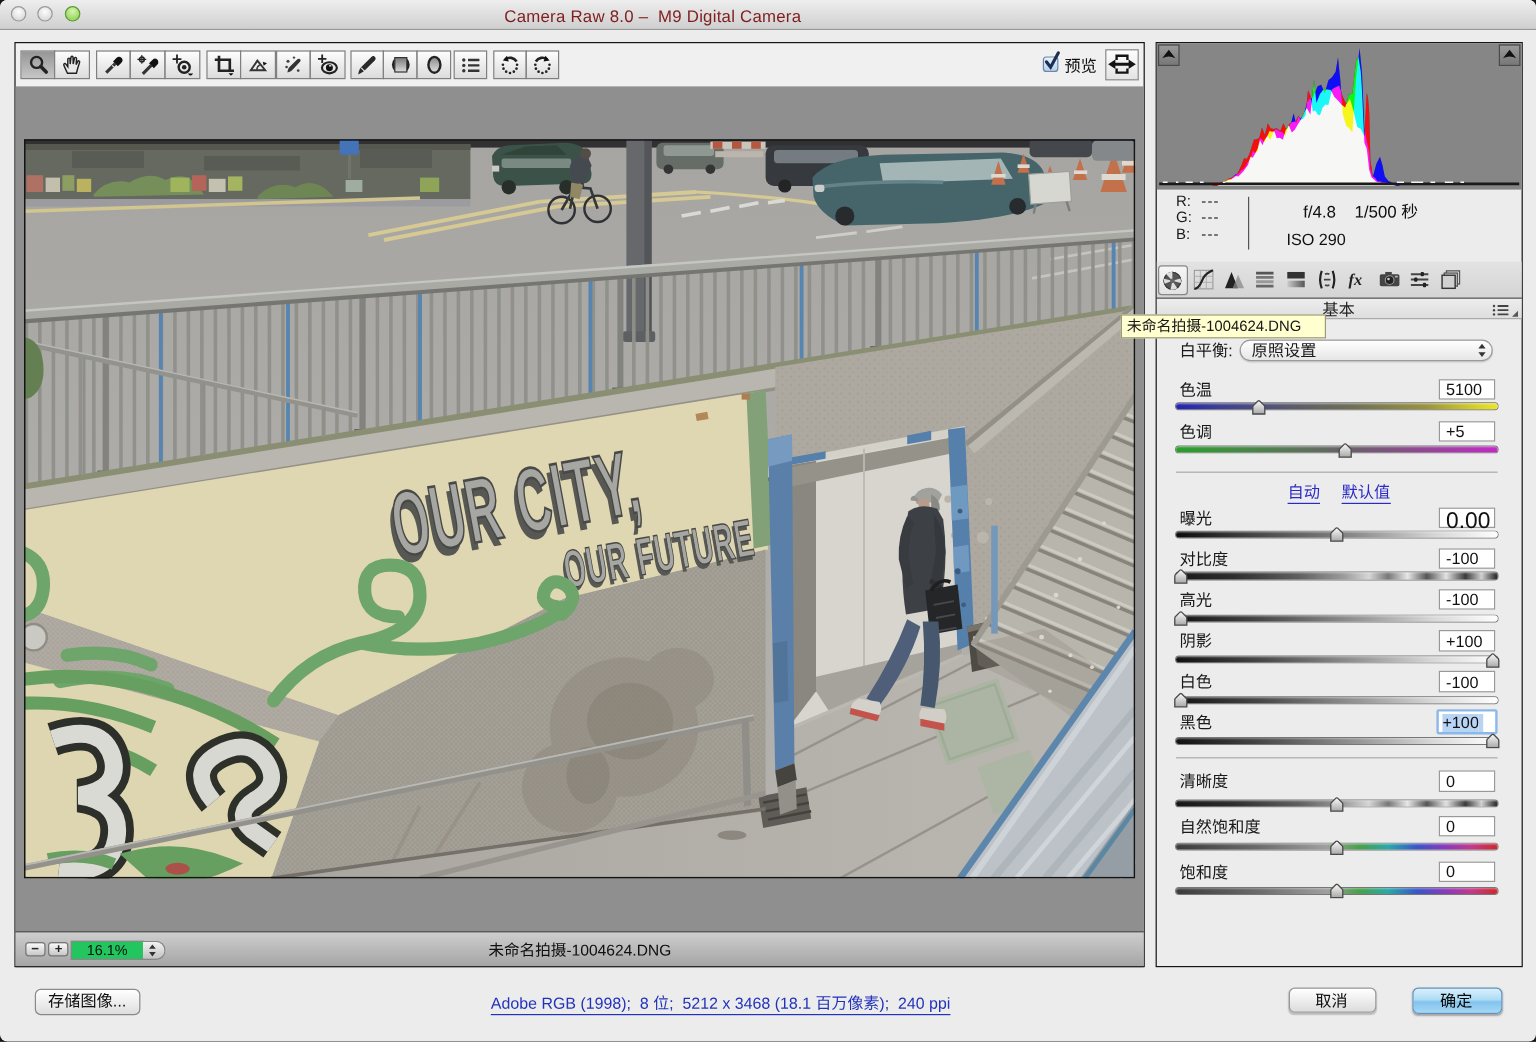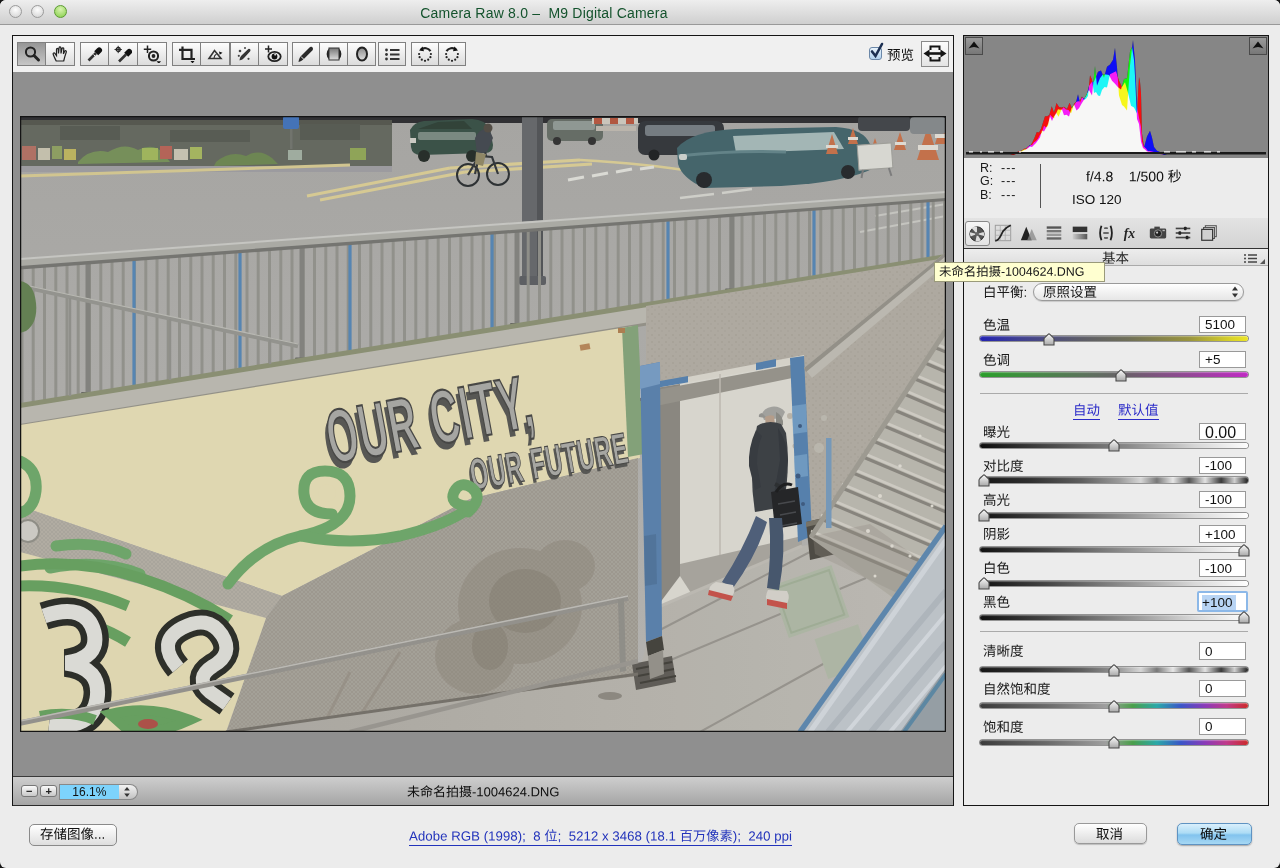--- a/index.html
+++ b/index.html
@@ -89,21 +89,21 @@
         <path id="g77" d="M62 765V691H333C326 434 312 123 34 -24C53 -38 77 -62 89 -82C287 28 361 217 390 414H767C752 147 735 37 705 9C693 -2 681 -4 657 -3C631 -3 558 -3 483 4C498 -17 508 -48 509 -70C578 -74 648 -75 686 -72C724 -70 749 -62 772 -36C811 5 829 126 846 450C847 460 847 487 847 487H399C406 556 409 625 411 691H939V765Z"></path>
         <path id="g78" d="M636 86C721 44 828 -21 880 -64L939 -18C882 26 774 87 691 127ZM293 128C233 72 135 20 46 -15C63 -27 91 -53 104 -66C190 -27 293 36 362 101ZM193 294C211 301 240 305 440 316C349 277 270 248 236 237C176 216 131 204 98 201C104 182 114 149 116 135C143 143 182 148 479 165V8C479 -4 475 -7 458 -8C443 -9 389 -9 327 -7C339 -27 351 -55 355 -77C429 -77 479 -76 510 -65C543 -53 552 -33 552 6V169L801 183C828 160 851 137 867 118L926 159C884 206 797 271 728 315L673 279C694 265 717 249 739 233L328 213C466 258 606 316 740 388L688 436C651 415 610 394 569 374L337 362C391 385 444 412 495 444L471 463H950V523H536V588H844V645H536V709H903V767H536V841H461V767H105V709H461V645H160V588H461V523H54V463H406C340 421 267 388 243 378C215 367 193 360 173 358C180 340 190 308 193 294Z"></path>
         <path id="g79" d="M1053 546Q1053 -20 655 -20Q405 -20 319 168H314Q318 160 318 -2V-425H138V861Q138 1028 132 1082H306Q307 1078 309 1054Q311 1029 314 978Q316 927 316 908H320Q368 1008 447 1054Q526 1101 655 1101Q855 1101 954 967Q1053 833 1053 546ZM864 542Q864 768 803 865Q742 962 609 962Q502 962 442 917Q381 872 350 776Q318 681 318 528Q318 315 386 214Q454 113 607 113Q741 113 802 212Q864 310 864 542Z"></path>
         <path id="g80" d="M137 1312V1484H317V1312ZM137 0V1082H317V0Z"></path>
       </defs>
     </svg>
     <div class="abs" style="left:0;top:0;width:1280px;height:25px;background:linear-gradient(#eeeeee,#cfcfcf);border-bottom:1px solid #999"></div>
     <div class="abs" style="left:9.0px;top:5px;width:13px;height:13px;border-radius:50%;background:radial-gradient(circle at 50% 35%,#fdfdfd,#cfcfcf);border:1px solid #9a9a9a"></div>
     <div class="abs" style="left:31.0px;top:5px;width:13px;height:13px;border-radius:50%;background:radial-gradient(circle at 50% 35%,#fdfdfd,#cfcfcf);border:1px solid #9a9a9a"></div>
     <div class="abs" style="left:53.5px;top:5px;width:13px;height:13px;border-radius:50%;background:radial-gradient(circle at 50% 30%,#d8f3b0,#84ce47);border:1px solid #5c9a34"></div>
-    <div class="abs" style="left:0;top:5px;width:1088px;text-align:center;font-size:14px;color:#14532d;letter-spacing:.2px">Camera Raw 8.0 –&nbsp; M9 Digital Camera</div>
+    <div class="abs" style="left:0;top:5px;width:1088px;text-align:center;font-size:14px;color:#7f1d1d;letter-spacing:.2px">Camera Raw 8.0 –&nbsp; M9 Digital Camera</div>
     <div class="abs" style="left:11.5px;top:35px;width:942.5px;height:771px;border:1px solid #151515;background:#f0f0f0"></div>
     <div class="abs" style="left:12.5px;top:72px;width:940.5px;height:703.5px;background:#8f8f8f"></div>
     <div class="abs" style="left:12.5px;top:775.5px;width:940.5px;height:30px;background:linear-gradient(#cecece,#a5a5a5);border-top:1px solid #3a3a3a;border-bottom:1px solid #2a2a2a"></div>
     <div class="abs" style="left:962.5px;top:35px;width:306px;height:770.5px;border:1px solid #151515;background:#ececec"></div>
     <div class="abs" style="left:963.5px;top:36px;width:304px;height:121.5px;background:#868686"></div>
     <div class="abs" style="left:17px;top:42px;width:29px;height:24px;background:linear-gradient(#969696,#c6c6c6);border:1px solid #808080;">
       <svg width="18" height="18" viewBox="0 0 18 18" style="margin:2px auto 0">
         <circle cx="7.5" cy="7" r="4.6" fill="none" stroke="#222" stroke-width="2"></circle>
         <line x1="11" y1="10.5" x2="15.5" y2="15" stroke="#222" stroke-width="3" stroke-linecap="round"></line>
       </svg>
@@ -302,21 +302,21 @@
         <use href="#g5" transform="translate(15.6,13.3) scale(0.00684,-0.00684)"></use>
         <use href="#g6" transform="translate(19.5,13.3) scale(0.00684,-0.00684)"></use>
         <use href="#g7" transform="translate(42.8,13.3) scale(0.00684,-0.00684)"></use>
         <use href="#g3" transform="translate(50.6,13.3) scale(0.00684,-0.00684)"></use>
         <use href="#g8" transform="translate(54.5,13.3) scale(0.00684,-0.00684)"></use>
         <use href="#g9" transform="translate(62.3,13.3) scale(0.00684,-0.00684)"></use>
         <use href="#g9" transform="translate(70.1,13.3) scale(0.00684,-0.00684)"></use>
         <use href="#g10" transform="translate(81.7,13.3) scale(0.01400,-0.01400)"></use>
       </svg>
     </div>
-    <div class="abs" style="left:1072px;top:192px;font-size:13.5px;color:#111">ISO 120</div>
+    <div class="abs" style="left:1072px;top:192px;font-size:13.5px;color:#111">ISO 290</div>
     <div class="abs" style="left:963.5px;top:218px;width:304px;height:30px;background:linear-gradient(#e3e3e3,#d4d4d4)"></div>
     <div class="abs" style="left:963.5px;top:247.5px;width:304px;height:1px;background:#333"></div>
     <div class="abs" style="left:964.5px;top:220.5px;width:25px;height:25px;background:linear-gradient(#f6f6f6,#e3e3e3);border:1px solid #888;border-radius:3px;">
       <svg width="20" height="20" viewBox="0 0 22 22" style="margin:2px auto 0">
         <circle cx="11" cy="11" r="8.2" fill="#555"></circle>
         <circle cx="11" cy="11" r="7.8" fill="none" stroke="#333" stroke-width="1"></circle>
         <g fill="#ddd">
           <path d="M11,11 L5,4.5 A8,8 0 0 1 11,3 z"></path>
           <path d="M11,11 L17.5,7 A8,8 0 0 1 19,11 z" transform="rotate(15 11 11)"></path>
           <path d="M11,11 L16,17.5 A8,8 0 0 1 10,19 z" transform="rotate(5 11 11)"></path>
@@ -493,21 +493,21 @@
         <use href="#g28" transform="translate(27.0,12.8) scale(0.01350,-0.01350)"></use>
       </svg>
     </div>
     <div class="abs" style="left:983px;top:423.5px">
       <svg width="27.0" height="16.9" fill="#1a1a1a" style="overflow:visible;display:block">
         <use href="#g29" transform="translate(0.0,12.8) scale(0.01350,-0.01350)"></use>
         <use href="#g30" transform="translate(13.5,12.8) scale(0.01350,-0.01350)"></use>
       </svg>
     </div>
     <div class="abs" style="left:1199px;top:422.5px;width:47px;height:17.5px;background:#fff;border:1px solid #999"></div>
-    <div class="abs" style="left:1205px;top:424.0px;font-size:16px;color:#111">0.00</div>
+    <div class="abs" style="left:1205px;top:424.0px;font-size:19px;color:#111">0.00</div>
     <div class="abs" style="left:980px;top:442.7px;width:267.5px;height:5.2px;border-radius:2.6px;background:linear-gradient(90deg,#0c0c0c,#3f3f3f 22%,#888 55%,#d5d5d5 80%,#fdfdfd);box-shadow:0 0 0 .8px #777, inset 0 1px 1px rgba(255,255,255,.3)"></div>
     <svg class="abs" style="left:1106.8px;top:439.1px" width="14" height="13" viewBox="0 0 14 13">
       <defs>
         <linearGradient id="thg" x1="0" y1="0" x2="0" y2="1">
           <stop offset="0" stop-color="#fafafa"></stop>
           <stop offset="1" stop-color="#a8a8a8"></stop>
         </linearGradient>
       </defs>
       <path d="M2,12 L2,6.2 Q2,5.2 2.8,4.6 L6.1,1.3 Q7,.5 7.9,1.3 L11.2,4.6 Q12,5.2 12,6.2 L12,12 Z" fill="url(#thg)" stroke="#4a4a4a" stroke-width="1.1"></path>
     </svg>
@@ -671,21 +671,21 @@
     </div>
     <div class="abs" style="left:1176.5px;top:823px;width:75px;height:21.5px;border-radius:5px;background:linear-gradient(#d9effc,#addcf5 45%,#82c3ee 55%,#a6d8f4);border:1px solid #5f93c2;box-shadow:0 1px 1.5px rgba(0,0,0,.3)"></div>
     <div class="abs" style="left:1200px;top:825.5px">
       <svg width="27.0" height="16.9" fill="#0a0a0a" style="overflow:visible;display:block">
         <use href="#g45" transform="translate(0.0,12.8) scale(0.01350,-0.01350)"></use>
         <use href="#g46" transform="translate(13.5,12.8) scale(0.01350,-0.01350)"></use>
       </svg>
     </div>
     <div class="abs" style="left:20.7px;top:784.5px;width:17px;height:12.5px;border-radius:3px;background:linear-gradient(#fafafa,#c8c8c8);border:1px solid #777;color:#222;font-size:11px;font-weight:bold;text-align:center;line-height:10px">−</div>
     <div class="abs" style="left:40.3px;top:784.5px;width:17px;height:12.5px;border-radius:3px;background:linear-gradient(#fafafa,#c8c8c8);border:1px solid #777;color:#222;font-size:11px;font-weight:bold;text-align:center;line-height:10.5px">+</div>
-    <div class="abs" style="left:58.8px;top:783.5px;width:61px;height:16px;background:#7dd3fc;border:1px solid #888;font-size:12px;color:#111;text-align:center;line-height:15px">16.1%</div>
+    <div class="abs" style="left:58.8px;top:783.5px;width:61px;height:16px;background:#22c55e;border:1px solid #888;font-size:12px;color:#111;text-align:center;line-height:15px">16.1%</div>
     <div class="abs" style="left:119.4px;top:783.5px;width:19px;height:16px;background:linear-gradient(#f2f2f2,#c2c2c2);border:1px solid #888;border-left:none;border-radius:0 8px 8px 0">
       <svg width="12" height="12" viewBox="0 0 12 12" style="margin:1.5px 0 0 2px">
         <path d="M6,1 l2.8,3.6 h-5.6 z" fill="#333"></path>
         <path d="M6,11 l-2.8,-3.6 h5.6 z" fill="#333"></path>
       </svg>
     </div>
     <div class="abs" style="left:407px;top:783.5px">
       <svg width="152.4" height="16.2" fill="#111" style="overflow:visible;display:block">
         <use href="#g47" transform="translate(0.0,12.3) scale(0.01300,-0.01300)"></use>
         <use href="#g48" transform="translate(13.0,12.3) scale(0.01300,-0.01300)"></use>

